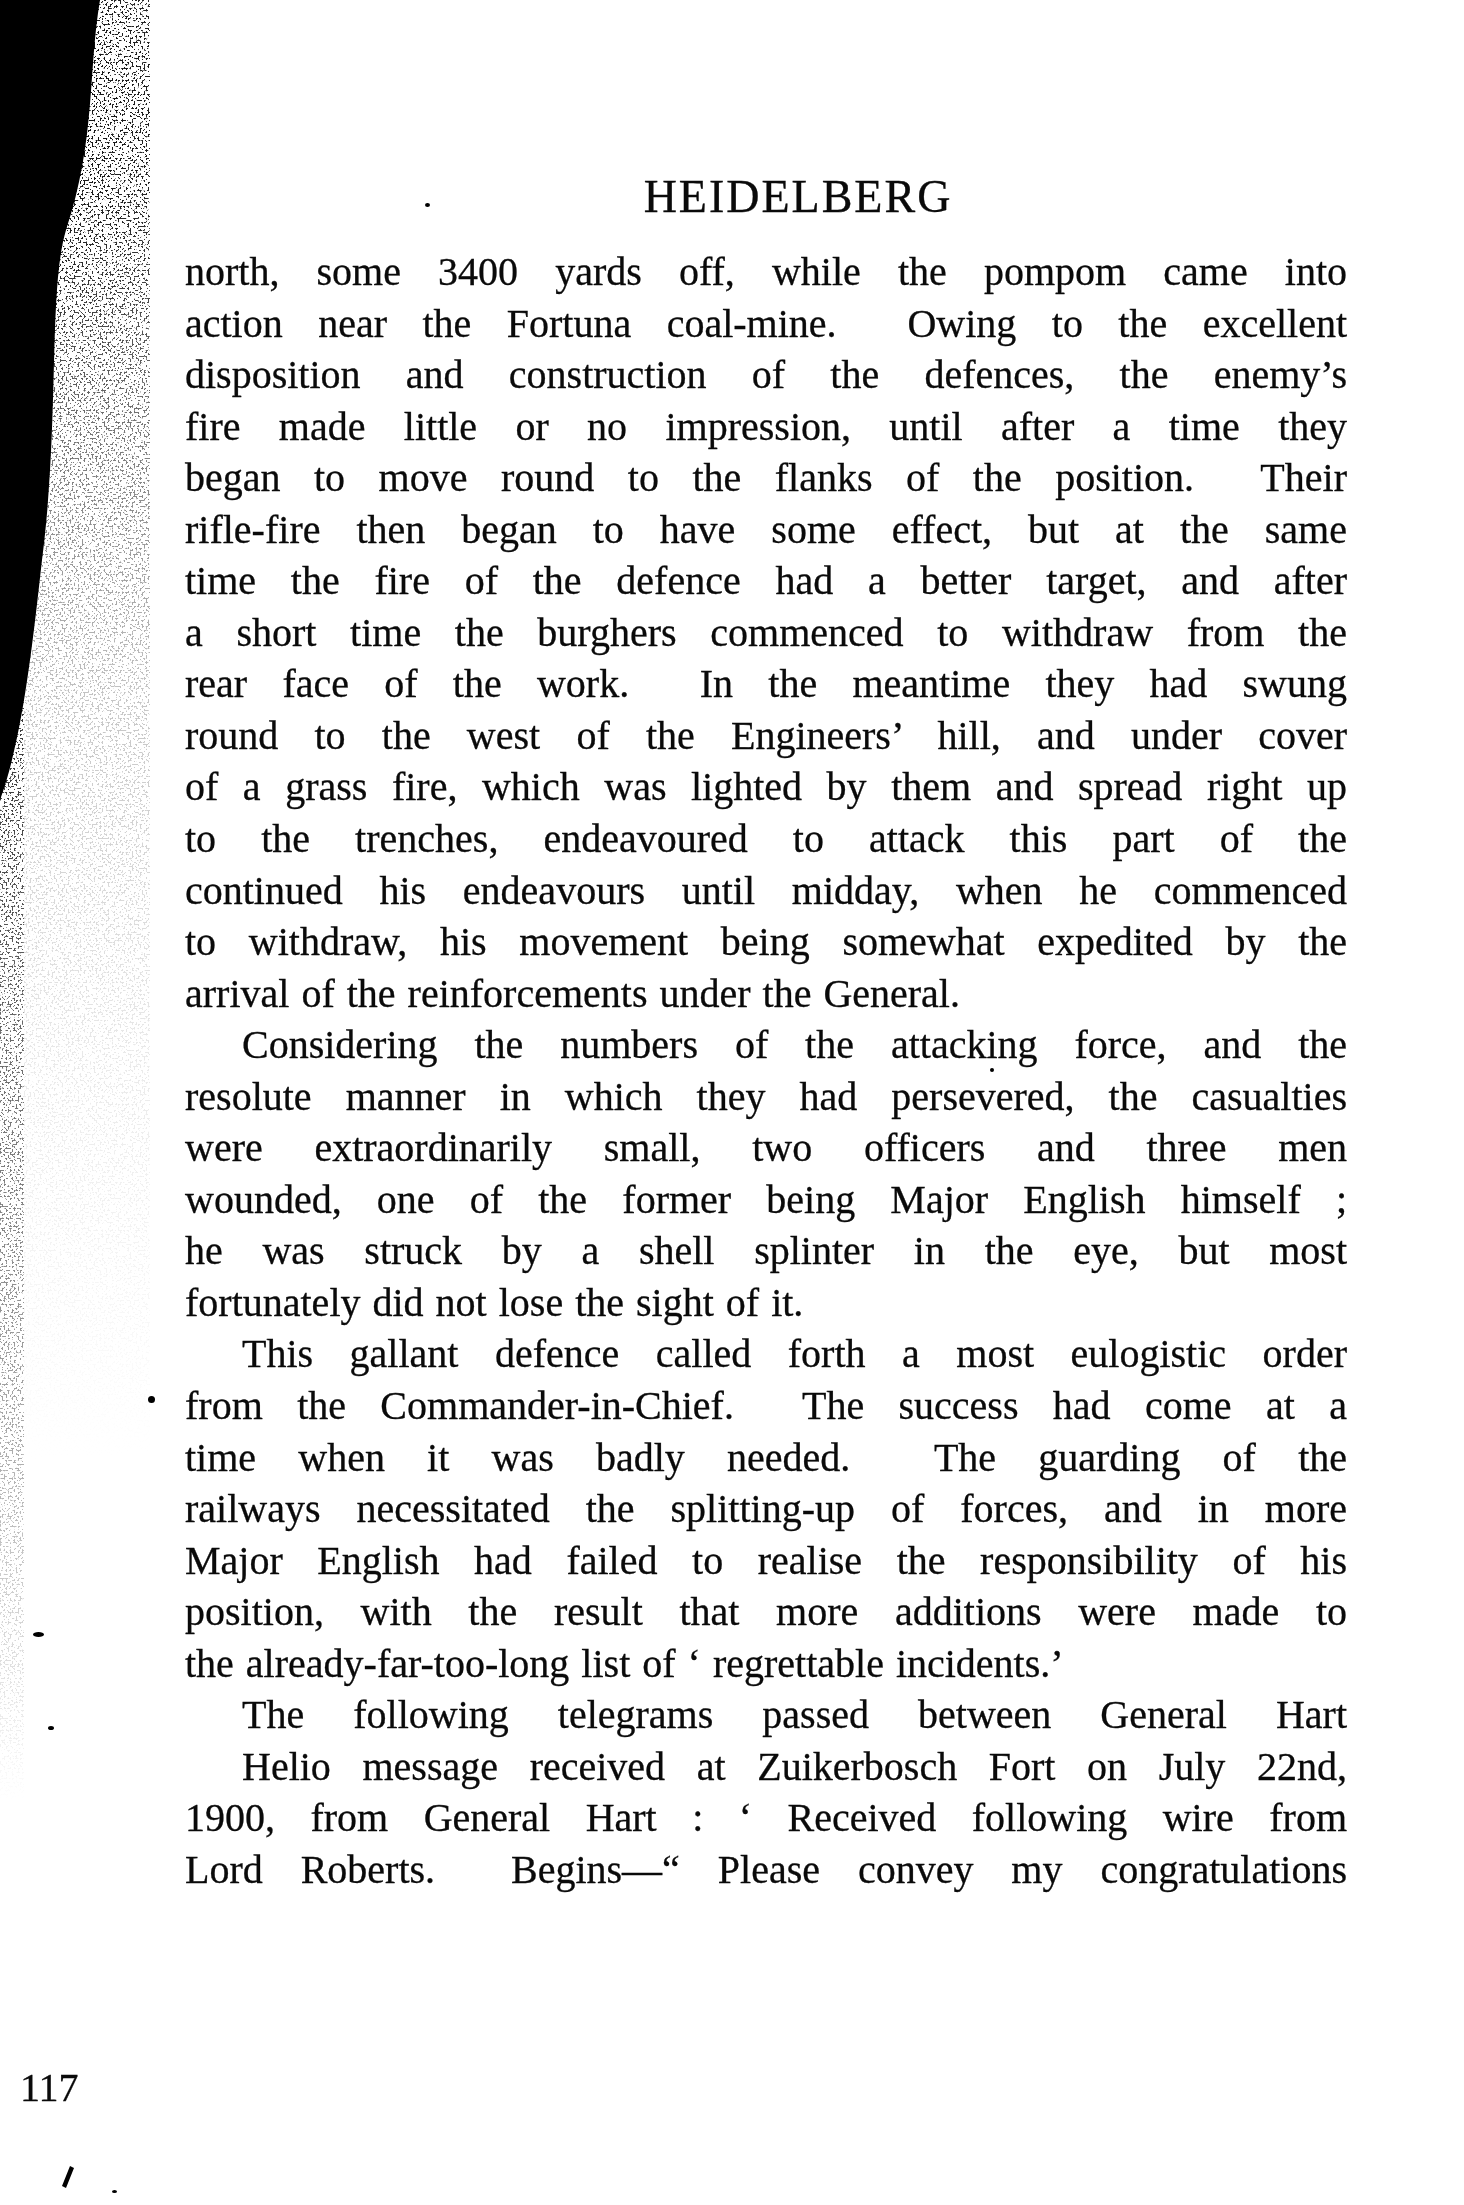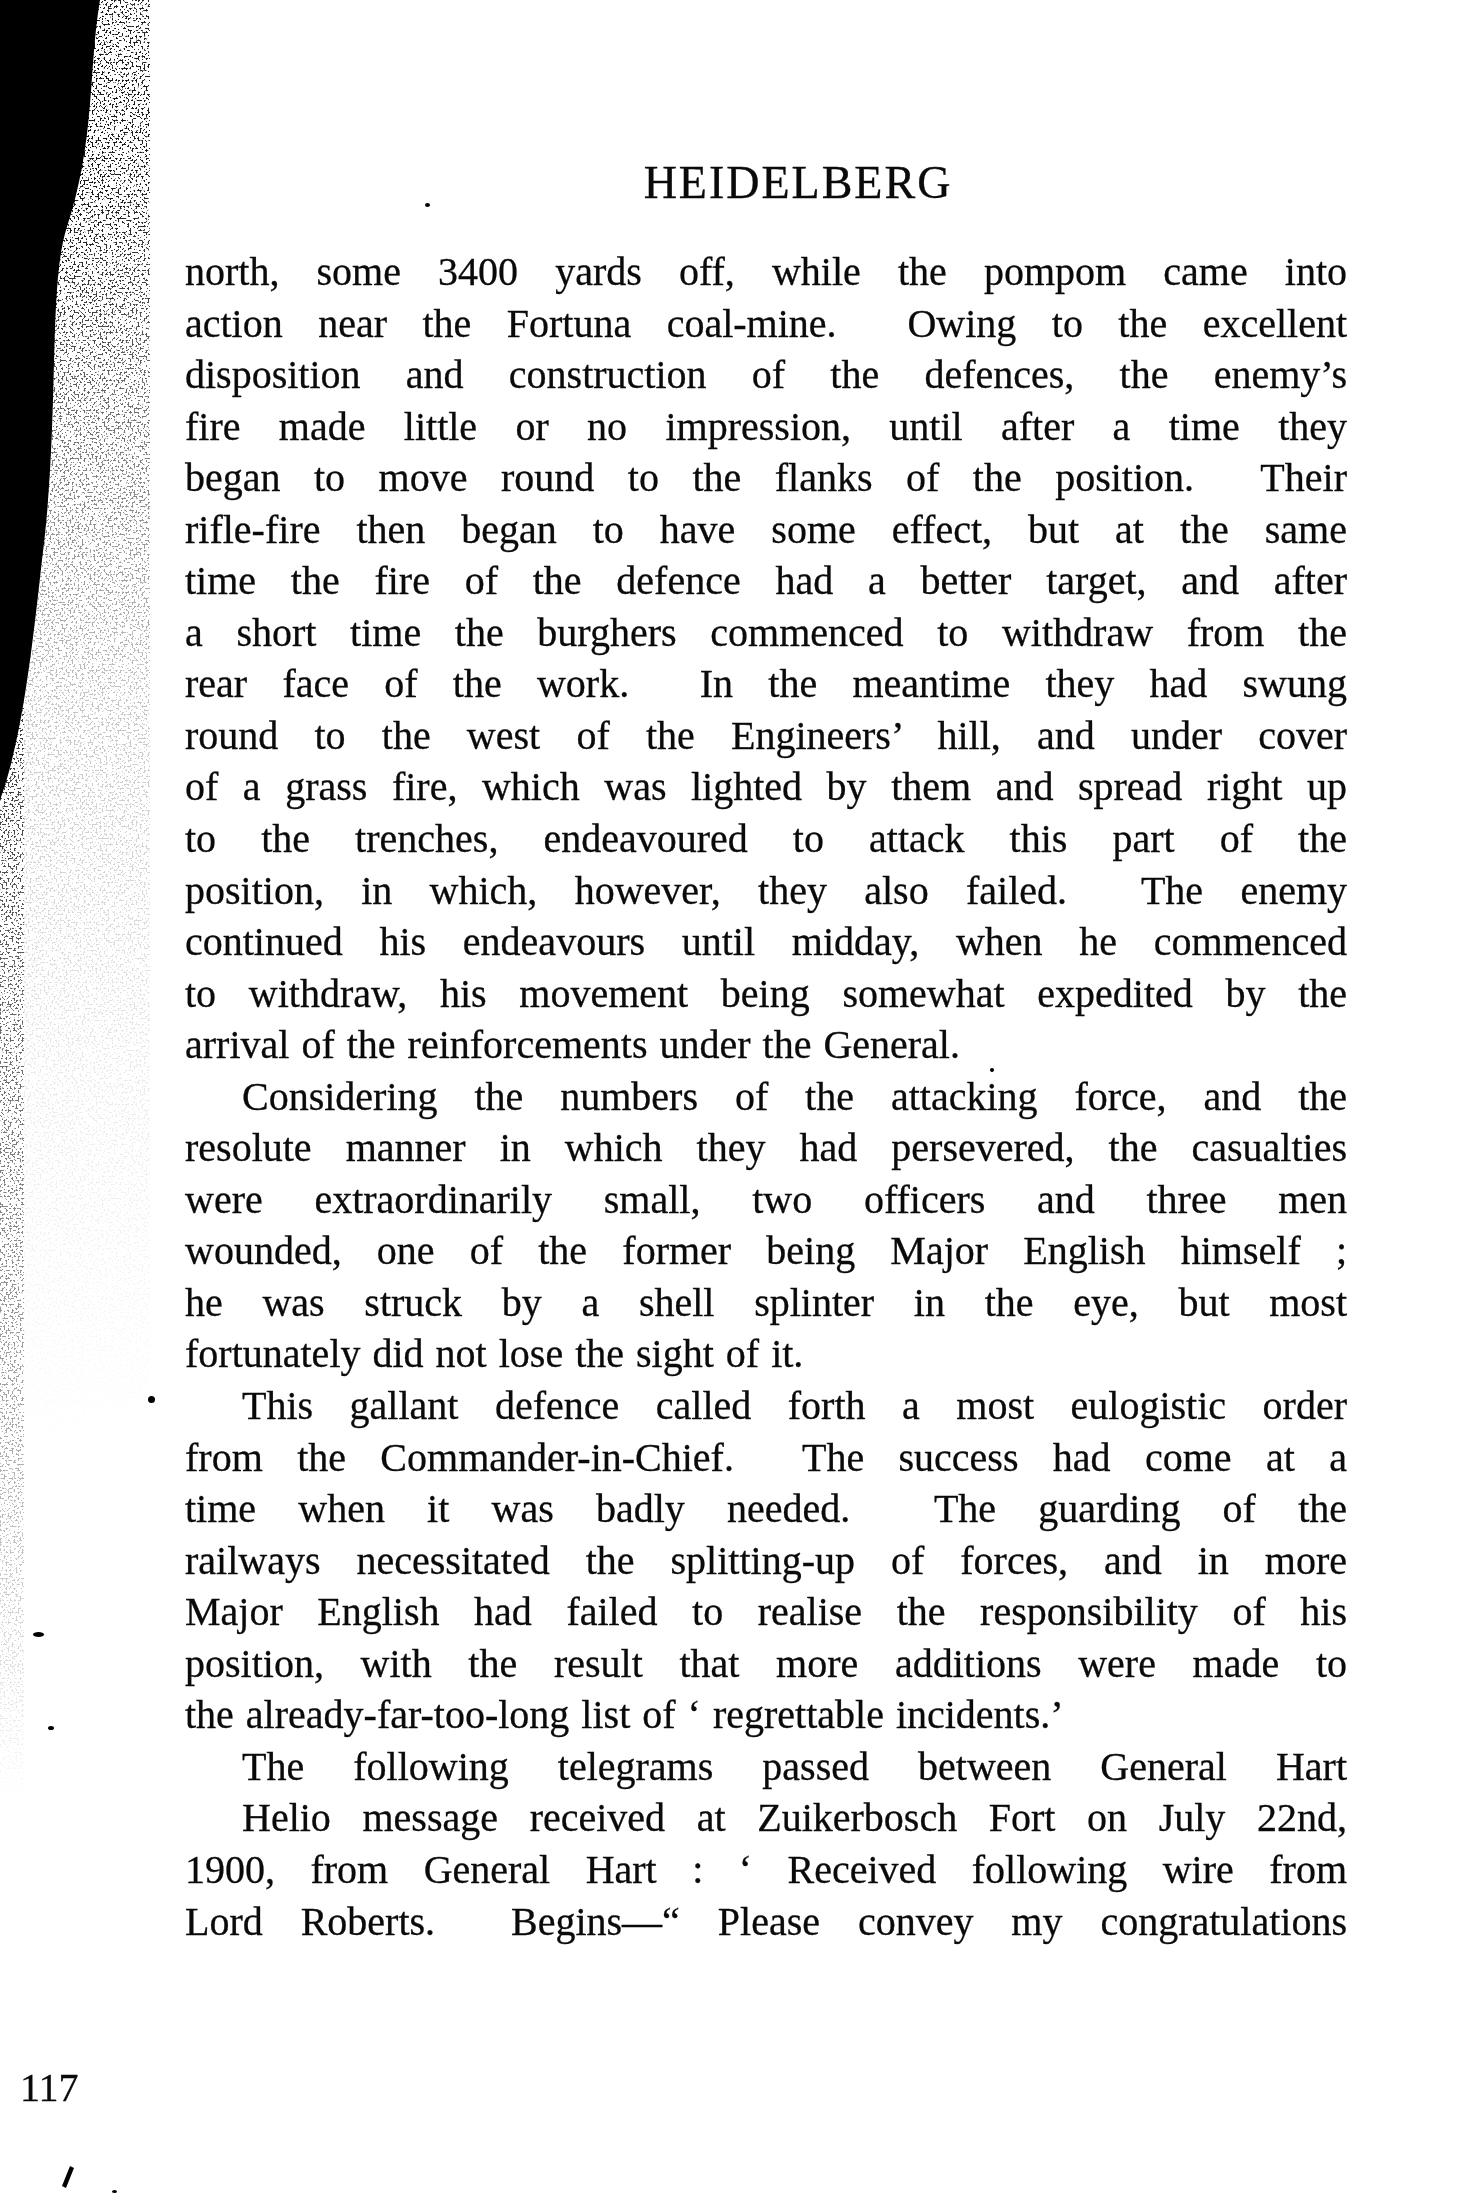--- a/index.html
+++ b/index.html
@@ -4,21 +4,21 @@
 <style>
   html,body{margin:0;padding:0;}
   body{
     width:1464px;height:2205px;position:relative;overflow:hidden;
     background:#ffffff;
     font-family:"Liberation Serif","DejaVu Serif",serif;
     color:#0a0a0a;
   }
   .page{position:absolute;inset:0;}
   .running-header{
-    position:absolute;left:185px;top:156px;width:1162px;
+    position:absolute;left:185px;top:170px;width:1162px;
     text-align:center;font-size:46px;letter-spacing:2px;
     -webkit-text-stroke:0.35px #0a0a0a;
     white-space:nowrap;
   }
   .running-header span{position:relative;left:32px;}
   .body-lines{
     position:absolute;left:185px;top:246px;width:1162px;
     font-size:40px;line-height:51.55px;
     -webkit-text-stroke:0.3px #0a0a0a;
     word-spacing:2px;
@@ -86,21 +86,20 @@
       <div class="line just">disposition and construction of the defences, the enemy’s</div>
       <div class="line just">fire made little or no impression, until after a time they</div>
       <div class="line just">began to move round to the flanks of the position.&nbsp; Their</div>
       <div class="line just">rifle-fire then began to have some effect, but at the same</div>
       <div class="line just">time the fire of the defence had a better target, and after</div>
       <div class="line just">a short time the burghers commenced to withdraw from the</div>
       <div class="line just">rear face of the work.&nbsp; In the meantime they had swung</div>
       <div class="line just">round to the west of the Engineers’ hill, and under cover</div>
       <div class="line just">of a grass fire, which was lighted by them and spread right up</div>
       <div class="line just">to the trenches, endeavoured to attack this part of the</div>
-      <div class="line just">position, in which, however, they also failed.&nbsp; The enemy</div>
       <div class="line just">continued his endeavours until midday, when he commenced</div>
       <div class="line just">to withdraw, his movement being somewhat expedited by the</div>
       <div class="line">arrival of the reinforcements under the General.</div>
       <div class="line just indent">Considering the numbers of the attacking force, and the</div>
       <div class="line just">resolute manner in which they had persevered, the casualties</div>
       <div class="line just">were extraordinarily small, two officers and three men</div>
       <div class="line just">wounded, one of the former being Major English himself ;</div>
       <div class="line just">he was struck by a shell splinter in the eye, but most</div>
       <div class="line">fortunately did not lose the sight of it.</div>
       <div class="line just indent">This gallant defence called forth a most eulogistic order</div>

